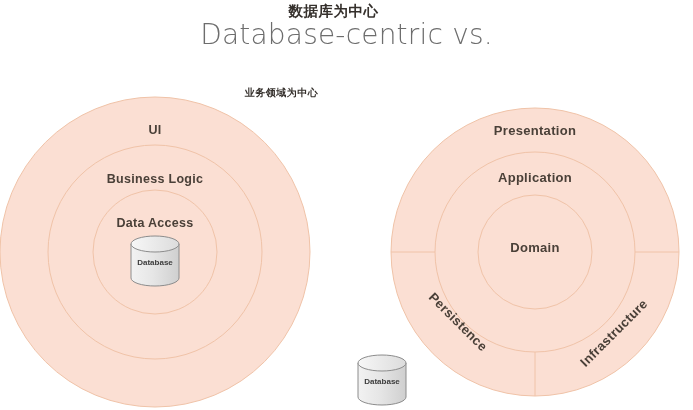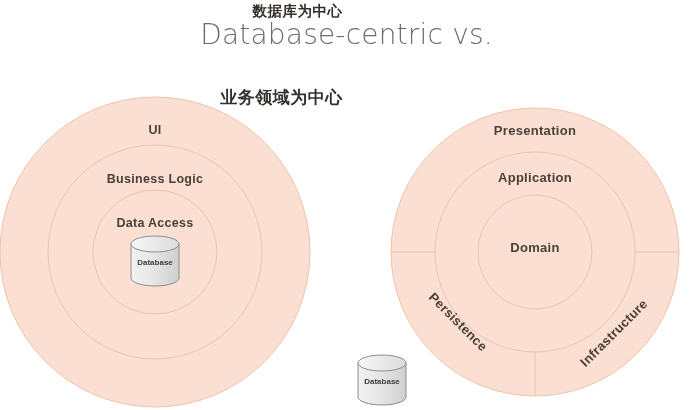--- a/index.html
+++ b/index.html
@@ -33,40 +33,41 @@
   .cn-top {
     position: absolute;
     left: 0; top: 2px;
     width: 595px;
     text-align: center;
     font-size: 14.5px;
     font-weight: bold;
     color: #35302c;
     letter-spacing: 0.5px;
     font-family: "DejaVu Sans", "Liberation Sans", sans-serif;
+    padding-left: 36px;
   }
   .main-title {
     position: absolute;
     left: 0; top: 19px;
     width: 693px;
     text-align: center;
     font-size: 28px;
     line-height: 1.15;
     font-weight: 300;
     color: #6d6d6d;
     letter-spacing: 0.2px;
     font-family: "DejaVu Sans", "Liberation Sans", sans-serif;
   }
   .main-title .l2 { display: block; }
   .cn-bottom {
     position: absolute;
     left: 0; top: 86px;
     width: 563px;
     text-align: center;
-    font-size: 17px;
+    font-size: 10px;
     font-weight: bold;
     color: #35302c;
     letter-spacing: 0.5px;
     font-family: "DejaVu Sans", "Liberation Sans", sans-serif;
   }
 
   
   svg.diagram {
     position: absolute;
     left: 0; top: 0;

